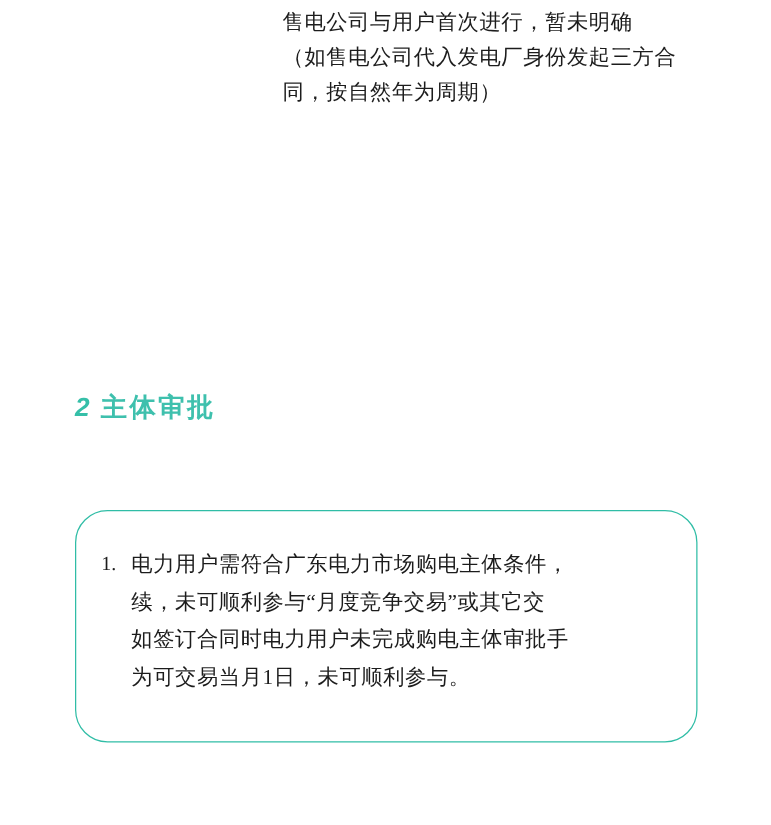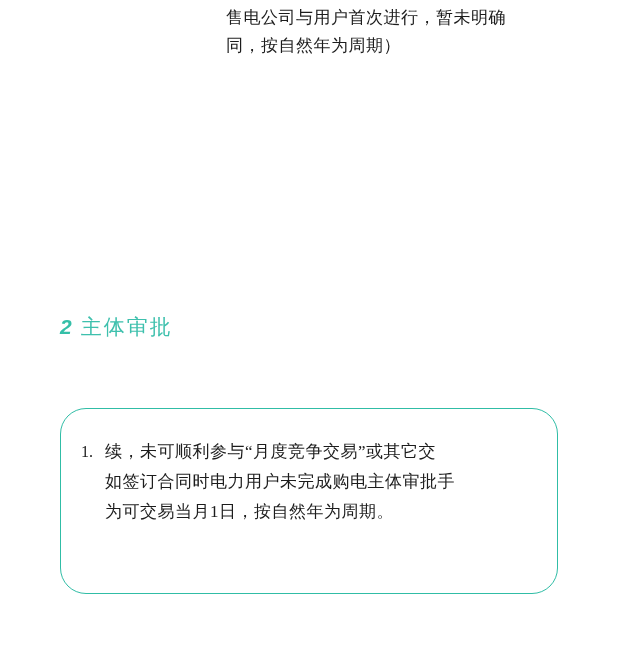--- a/index.html
+++ b/index.html
@@ -48,21 +48,21 @@
     font-size: 21px;
     font-style: italic;
     font-weight: bold;
     color: #35bfa8;
     margin-right: 9px;
     line-height: 1;
   }
   .section-heading .title {
     font-family: "Liberation Serif", "DejaVu Serif", serif;
     font-size: 21px;
-    font-weight: normal;
+    font-weight: bold;
     letter-spacing: 2px;
     color: #3ec0ad;
     line-height: 1;
   }
   
   .callout {
     position: absolute;
     left: 60px;
     top: 408px;
     width: 498px;
@@ -101,32 +101,34 @@
     color: #1c1c1c;
   }
 </style>
 </head>
 <body>
 
 <div class="page">
 
   <div class="top-block">
     <div class="line">售电公司与用户首次进行，暂未明确</div>
+    <div class="line">（如售电公司代入发电厂身份发起三方合</div>
     <div class="line">同，按自然年为周期）</div>
   </div>
 
   <div class="section-heading">
     <span class="num">2</span>
     <span class="title">主体审批</span>
   </div>
 
   <div class="callout">
     <div class="callout-inner">
       <div class="list-marker">1.</div>
       <div class="list-body">
+        <div class="line">电力用户需符合广东电力市场购电主体条件，</div>
         <div class="line">续，未可顺利参与“月度竞争交易”或其它交</div>
         <div class="line">如签订合同时电力用户未完成购电主体审批手</div>
-        <div class="line">为可交易当月1日，按自然年为周期。</div>
+        <div class="line">为可交易当月1日，未可顺利参与。</div>
       </div>
     </div>
   </div>
 
 </div>
 
 </body></html>

